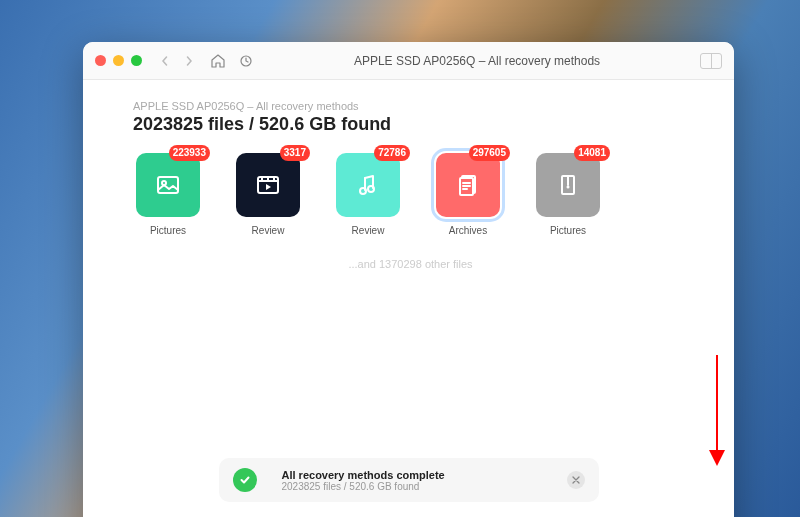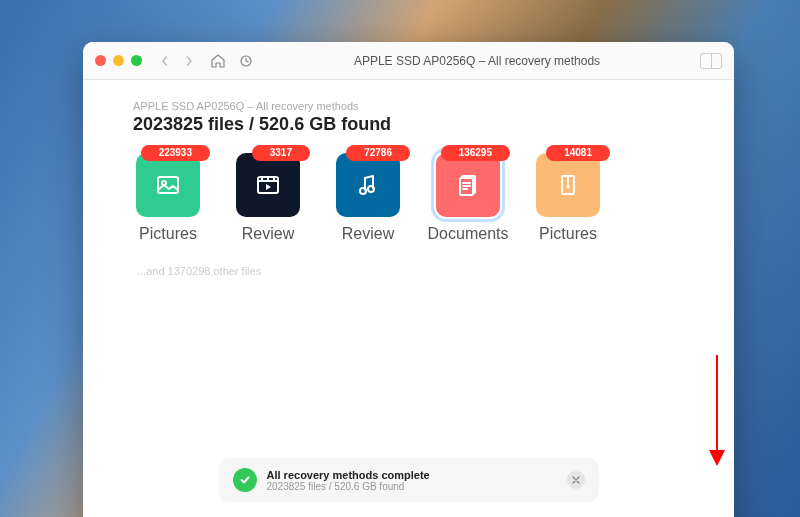--- a/index.html
+++ b/index.html
@@ -31,28 +31,28 @@
   .view-toggle div:first-child { border-right:1px solid #ccc; }
   .content { flex:1; padding: 20px 50px 10px 50px; position: relative; }
   .breadcrumb { font-size: 11px; color: #aaa; margin-bottom: 2px; }
   .summary { font-size: 18px; font-weight: 700; color: #222; margin-bottom: 18px; }
   .cards { display: flex; gap: 30px; }
   .card-wrap { display:flex; flex-direction:column; align-items:center; width: 70px; position:relative; }
   .card { width: 64px; height: 64px; border-radius: 10px; display:flex; align-items:center; justify-content:center; position:relative; }
   .card.selected { outline: 3px solid #4a9eff55; outline-offset: 2px; }
   .badge {
     position:absolute; top:-8px; right:-10px; background:#ff3b30; color:#fff;
-    font-size:10px; font-weight:600; padding: 1px 18px; border-radius: 9px; line-height:14px;
-  }
-  .card-label { font-size: 16px; color:#555; margin-top: 8px; }
-  .other-files { font-size: 11px; color: #ccc; margin-top: 22px; margin-left: 4px; }
+    font-size:10px; font-weight:600; padding: 1px 4px; border-radius: 9px; line-height:14px;
+  }
+  .card-label { font-size: 10px; color:#555; margin-top: 8px; }
+  .other-files { font-size: 11px; color: #ccc; margin-top: 22px; margin-left: 4px; text-align: center; }
   .status-bar {
     position:absolute; left:50%; transform:translateX(-50%); bottom: 56px;
     width: 380px; background:#f6f6f6; border-radius: 10px; padding: 10px 14px;
-    display:flex; align-items:center; gap: 10px;
+    display:flex; align-items:center; gap: 25px;
   }
   .check-circle { width:24px; height:24px; border-radius:50%; background:#34c759; display:flex; align-items:center; justify-content:center; color:#fff; font-size:14px; }
   .status-text { flex:1; }
   .status-title { font-size: 11px; font-weight:600; color:#222; }
   .status-sub { font-size: 10px; color:#999; }
   .close-status { width:18px; height:18px; border-radius:50%; background:#e5e5e5; color:#888; display:flex; align-items:center; justify-content:center; font-size:11px; }
   .footer {
     height: 44px; border-top:1px solid #eee; display:flex; align-items:center;
     padding: 0 12px; gap: 8px;
   }
@@ -129,44 +129,44 @@
       <svg width="30" height="30" viewBox="0 0 30 30">
                 <rect x="5" y="7" width="20" height="16" rx="2" stroke="#fff" stroke-width="2" fill="none" stroke-linecap="round" stroke-linejoin="round"></rect>
                 <path d="M5 11 H25 M9 7 V11 M15 7 V11 M21 7 V11" stroke="#fff" stroke-width="2" fill="none" stroke-linecap="round" stroke-linejoin="round"></path>
                 <path d="M13 14 L18 17 L13 20 Z" fill="#fff" stroke="none"></path>
               </svg>
       <div class="badge">3317</div>
     </div>
     <div class="card-label">Review</div>
   </div>
           <div class="card-wrap">
-    <div class="card" style="background:#0369a1">
+    <div class="card" style="background:#5eead4">
       <svg width="30" height="30" viewBox="0 0 30 30">
                 <path d="M12 8 V20" stroke="#fff" stroke-width="2" fill="none" stroke-linecap="round" stroke-linejoin="round"></path>
                 <circle cx="10" cy="21" r="3" stroke="#fff" stroke-width="2" fill="none" stroke-linecap="round" stroke-linejoin="round"></circle>
                 <path d="M12 8 L20 6 V18" stroke="#fff" stroke-width="2" fill="none" stroke-linecap="round" stroke-linejoin="round"></path>
                 <circle cx="18" cy="19" r="3" stroke="#fff" stroke-width="2" fill="none" stroke-linecap="round" stroke-linejoin="round"></circle>
               </svg>
       <div class="badge">72786</div>
     </div>
     <div class="card-label">Review</div>
   </div>
           <div class="card-wrap">
     <div class="card selected" style="background:#ff6a6a">
       <svg width="30" height="30" viewBox="0 0 30 30">
                 <rect x="9" y="6" width="13" height="17" rx="1" stroke="#fff" stroke-width="2" fill="none" stroke-linecap="round" stroke-linejoin="round"></rect>
                 <rect x="7" y="8" width="13" height="17" rx="1" fill="#ff6a6a" stroke="#fff" stroke-width="2" stroke-linecap="round" stroke-linejoin="round"></rect>
                 <path d="M10 13 H17 M10 16 H17 M10 19 H14" stroke="#fff" stroke-width="2" fill="none" stroke-linecap="round" stroke-linejoin="round"></path>
               </svg>
-      <div class="badge">136295</div>
-    </div>
-    <div class="card-label">Documents</div>
-  </div>
-          <div class="card-wrap">
-    <div class="card" style="background:#fdba74">
+      <div class="badge">297605</div>
+    </div>
+    <div class="card-label">Archives</div>
+  </div>
+          <div class="card-wrap">
+    <div class="card" style="background:#a3a3a3">
       <svg width="30" height="30" viewBox="0 0 30 30">
                 <rect x="9" y="6" width="12" height="18" rx="1" stroke="#fff" stroke-width="2" fill="none" stroke-linecap="round" stroke-linejoin="round"></rect>
                 <path d="M15 6 V15" stroke="#fff" stroke-width="2" fill="none" stroke-linecap="round" stroke-linejoin="round"></path>
                 <circle cx="15" cy="17" r="1.5" fill="#fff"></circle>
               </svg>
       <div class="badge">14081</div>
     </div>
     <div class="card-label">Pictures</div>
   </div>
         </div>

